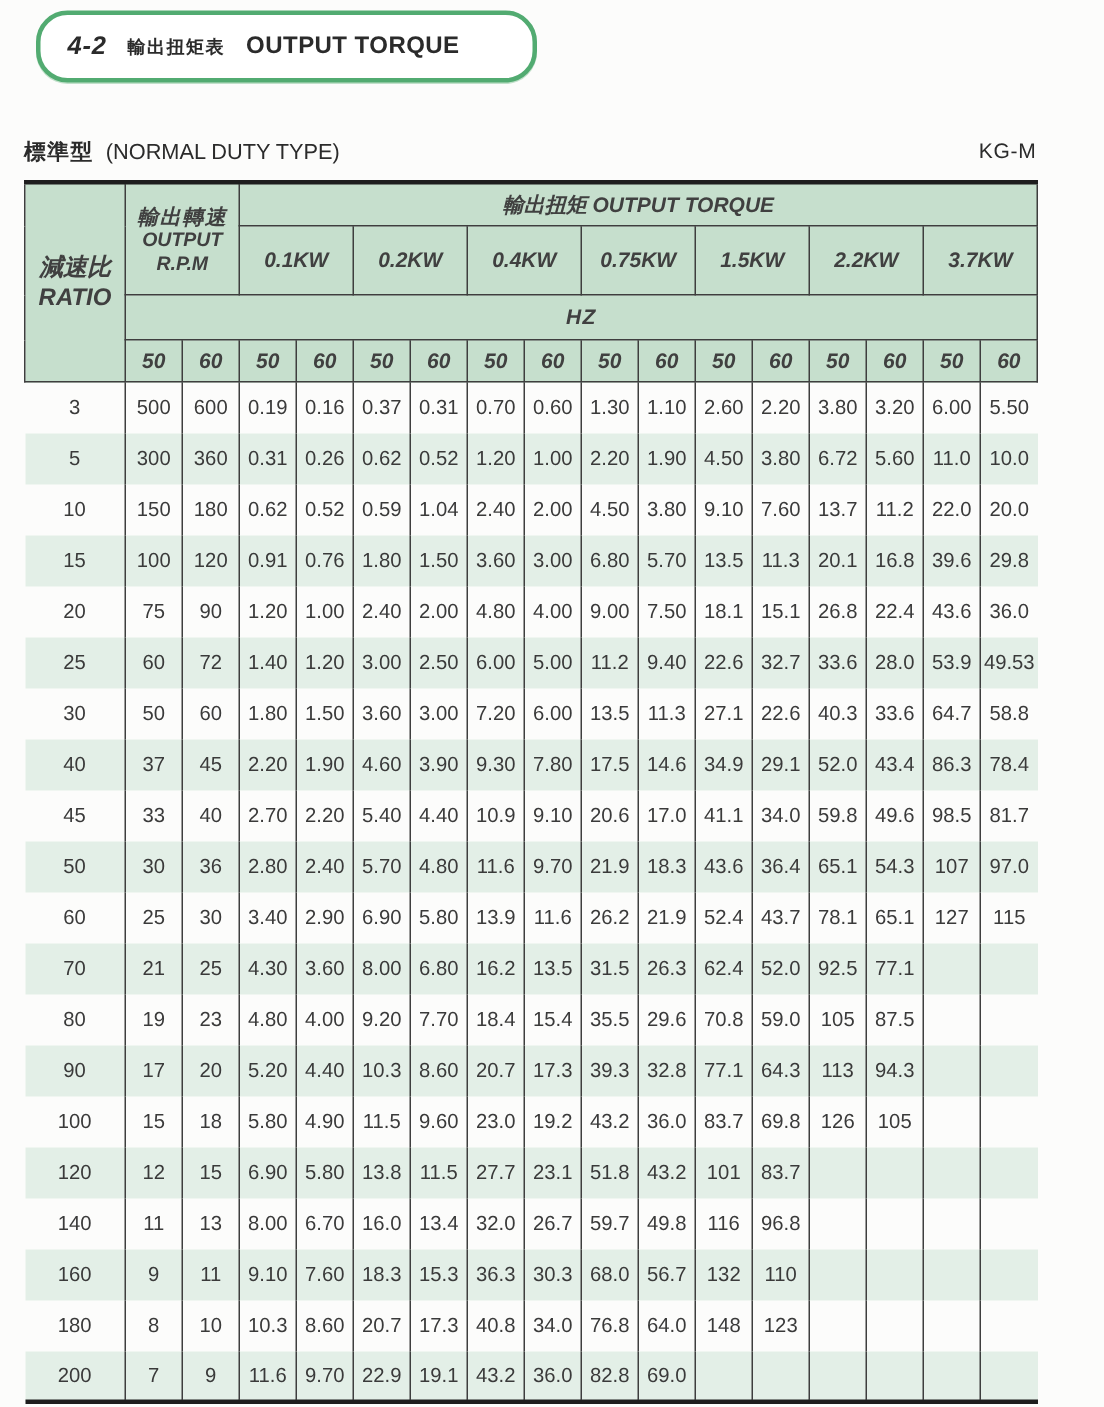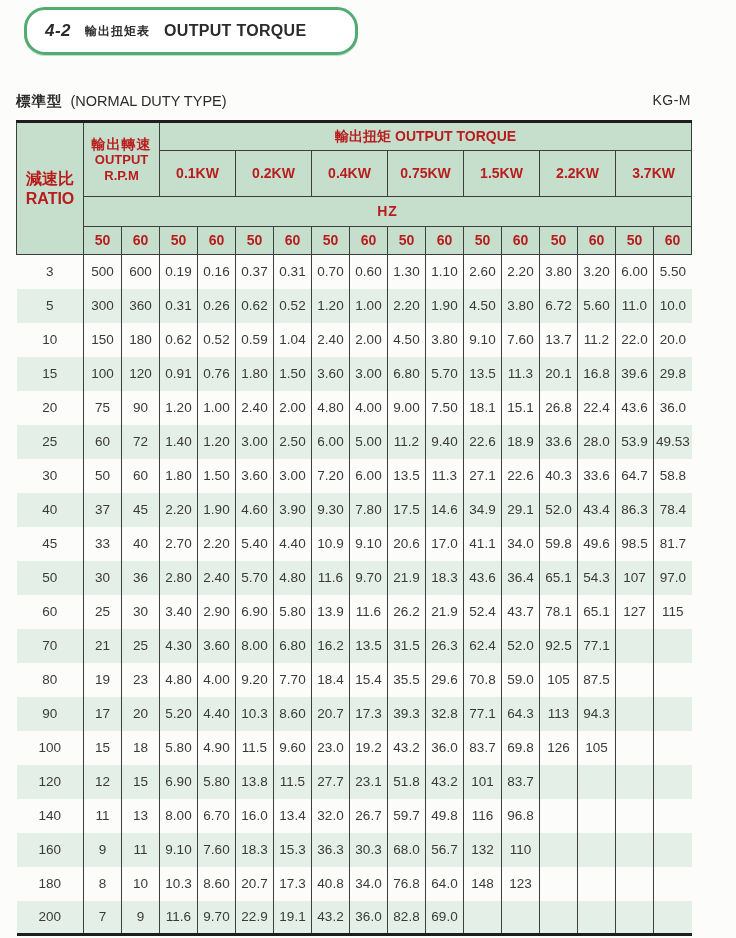--- a/index.html
+++ b/index.html
@@ -59,23 +59,24 @@
     border-top:3px solid var(--thick-line);
     border-bottom:3px solid var(--thick-line);
   }
   col.ratio-col{width:67px;}
   col.data-col{width:38px;}
   thead th{
     background:var(--header-bg);
     border:1px solid var(--grid-line);
     font-size:14px;
     font-weight:700;
-    color:#b91c1c;
+    color:#404040;
     padding:0;
     line-height:1.2;
+    font-style:italic;
   }
   th.torque-head{height:29px;}
   th.kw-cell{height:46px;font-size:14px;}
   th.hz-head{height:30px;letter-spacing:1px;}
   th.freq-cell{height:28px;}
   th.ratio-head div{font-size:16px;}
   th.rpm-head div.cjk{font-size:14px;letter-spacing:1px;}
   th.rpm-head div.sub{font-size:13px;}
   tbody td{
     height:34px;
@@ -272,21 +273,21 @@
         <td>72</td>
         <td>1.40</td>
         <td>1.20</td>
         <td>3.00</td>
         <td>2.50</td>
         <td>6.00</td>
         <td>5.00</td>
         <td>11.2</td>
         <td>9.40</td>
         <td>22.6</td>
-        <td>18.9</td>
+        <td>32.7</td>
         <td>33.6</td>
         <td>28.0</td>
         <td>53.9</td>
         <td>49.53</td>
       </tr>
       <tr>
         <td>30</td>
         <td>50</td>
         <td>60</td>
         <td>1.80</td>

